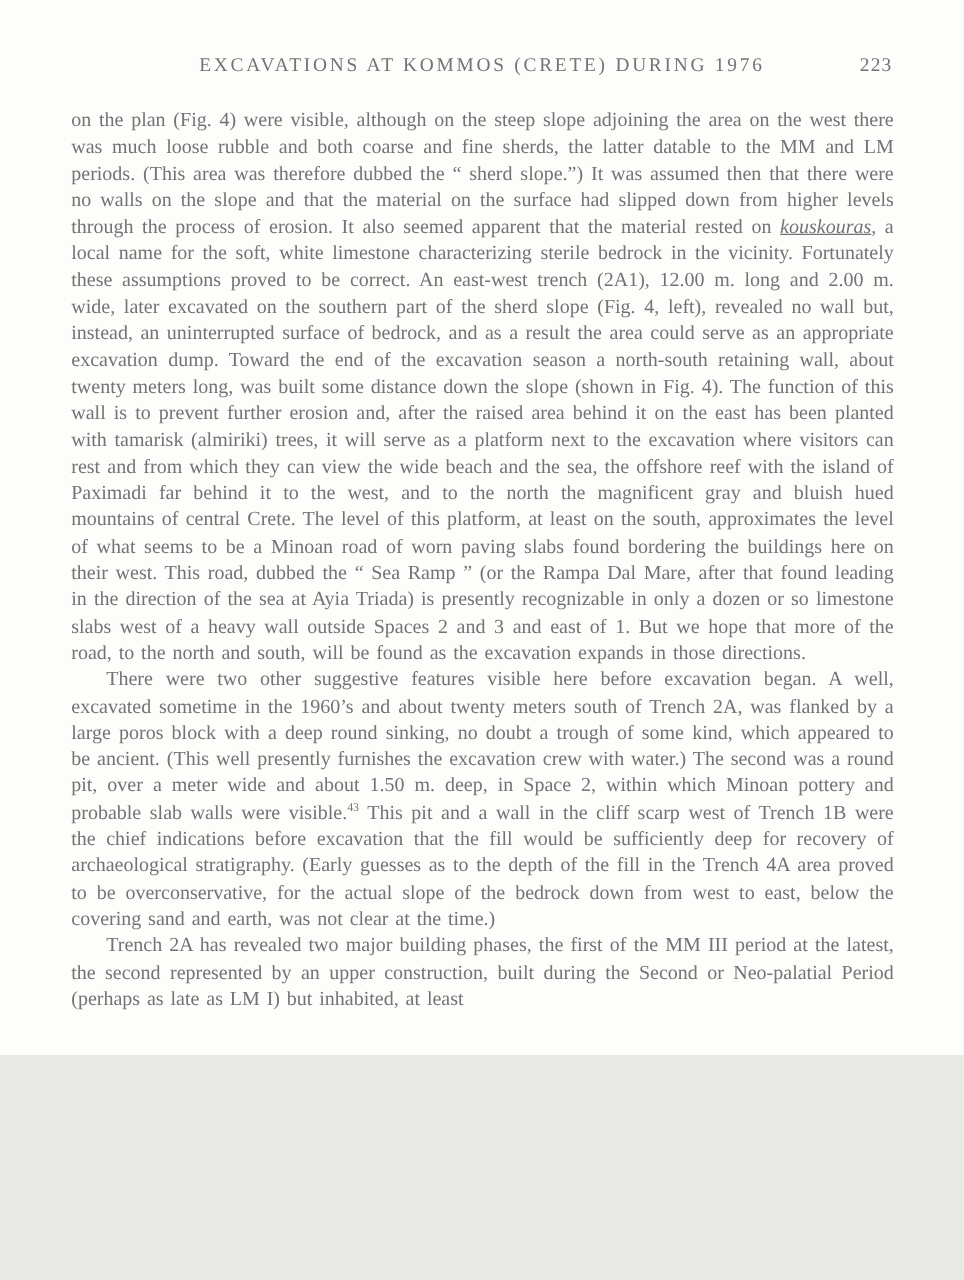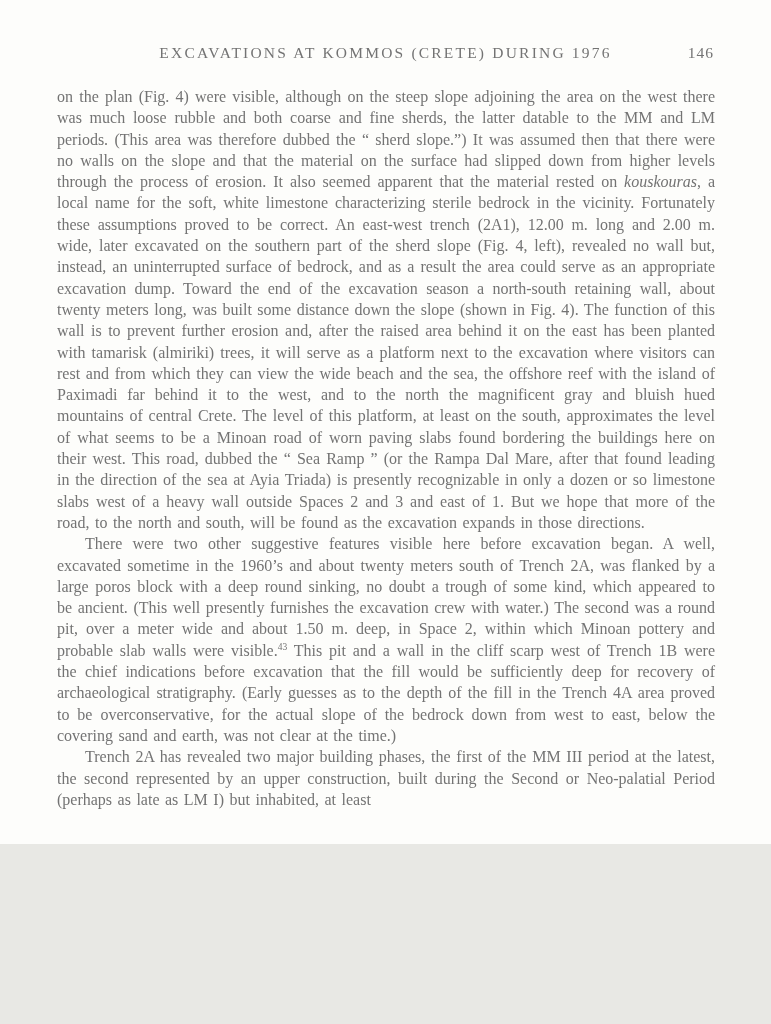--- a/index.html
+++ b/index.html
@@ -50,20 +50,21 @@
   }
   .body-text p {
     margin: 0;
     padding: 0;
   }
   .body-text p.indent {
     text-indent: 28px;
   }
   .italic {
     font-style: italic;
+    text-decoration: underline;
   }
   sup.fn-ref {
     font-size: 9.5px;
     line-height: 0;
     vertical-align: super;
     letter-spacing: 0;
     font-family: Liberation Serif, serif;
   }
   .footnote {
     position: absolute;
@@ -75,21 +76,21 @@
     text-indent: 30px;
     word-spacing: 1px;
   }
 </style>
 </head>
 <body>
 
 <div class="page">
   <div class="running-head">
     <span class="running-title">EXCAVATIONS AT KOMMOS (CRETE) DURING 1976</span>
-    <span class="page-number">146</span>
+    <span class="page-number">223</span>
   </div>
 
   <div class="body-text">
       <p><span>on the plan (Fig. 4) were visible, although on the steep slope adjoining the area on the west there was much loose rubble and both coarse and fine sherds, the latter datable to the MM and LM periods.  (This area was therefore dubbed the “ sherd slope.”)  It was assumed then that there were no walls on the slope and that the material on the surface had slipped down from higher levels through the process of erosion.  It also seemed apparent that the material rested on </span><span class="italic">kouskouras</span><span>, a local name for the soft, white limestone characterizing sterile bedrock in the vicinity.  Fortunately these assumptions proved to be correct.  An east-west trench (2A1), 12.00 m. long and 2.00 m. wide, later excavated on the southern part of the sherd slope (Fig. 4, left), revealed no wall but, instead, an uninterrupted surface of bedrock, and as a result the area could serve as an appropriate excavation dump.  Toward the end of the excavation season a north-south retaining wall, about twenty meters long, was built some distance down the slope (shown in Fig. 4).  The function of this wall is to prevent further erosion and, after the raised area behind it on the east has been planted with tamarisk (almiriki) trees, it will serve as a platform next to the excavation where visitors can rest and from which they can view the wide beach and the sea, the offshore reef with the island of Paximadi far behind it to the west, and to the north the magnificent gray and bluish hued mountains of central Crete.  The level of this platform, at least on the south, approximates the level of what seems to be a Minoan road of worn paving slabs found bordering the buildings here on their west.  This road, dubbed the “ Sea Ramp ” (or the Rampa Dal Mare, after that found leading in the direction of the sea at Ayia Triada) is presently recognizable in only a dozen or so limestone slabs west of a heavy wall outside Spaces 2 and 3 and east of 1.  But we hope that more of the road, to the north and south, will be found as the excavation expands in those directions.</span></p>
       <p class="indent"><span>There were two other suggestive features visible here before excavation began.  A well, excavated sometime in the 1960’s and about twenty meters south of Trench 2A, was flanked by a large poros block with a deep round sinking, no doubt a trough of some kind, which appeared to be ancient.  (This well presently furnishes the excavation crew with water.)  The second was a round pit, over a meter wide and about 1.50 m. deep, in Space 2, within which Minoan pottery and probable slab walls were visible.</span><sup class="fn-ref">43</sup><span>  This pit and a wall in the cliff scarp west of Trench 1B were the chief indications before excavation that the fill would be sufficiently deep for recovery of archaeological stratigraphy.  (Early guesses as to the depth of the fill in the Trench 4A area proved to be overconservative, for the actual slope of the bedrock down from west to east, below the covering sand and earth, was not clear at the time.)</span></p>
       <p class="indent"><span>Trench 2A has revealed two major building phases, the first of the MM III period at the latest, the second represented by an upper construction, built during the Second or Neo-palatial Period (perhaps as late as LM I) but inhabited, at least</span></p>
     </div>
 
   <div class="footnote"><sup class="fn-ref">43</sup><span> This pit was excavated in the 1955’s, perhaps by seekers after antiquities.</span></div>
 </div>

